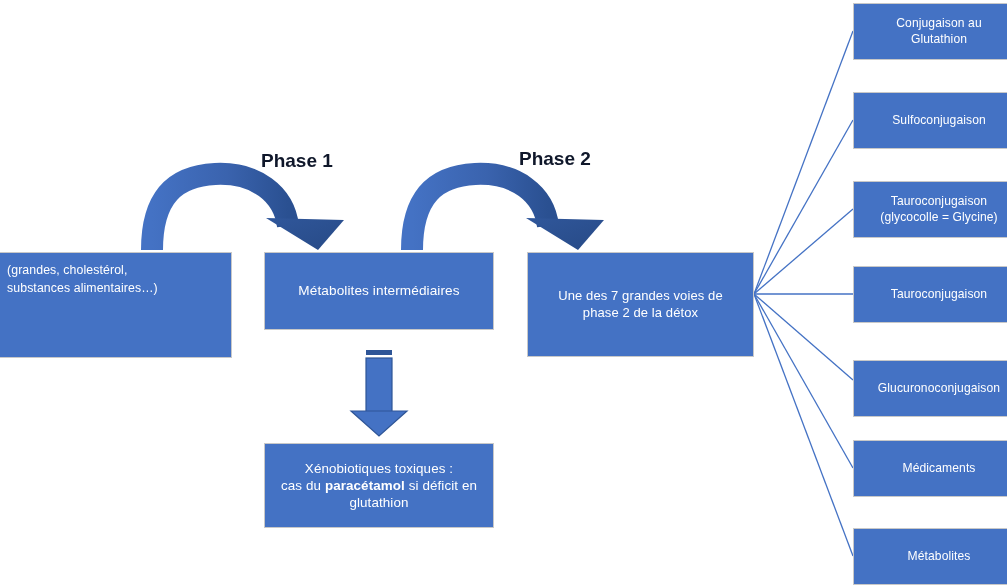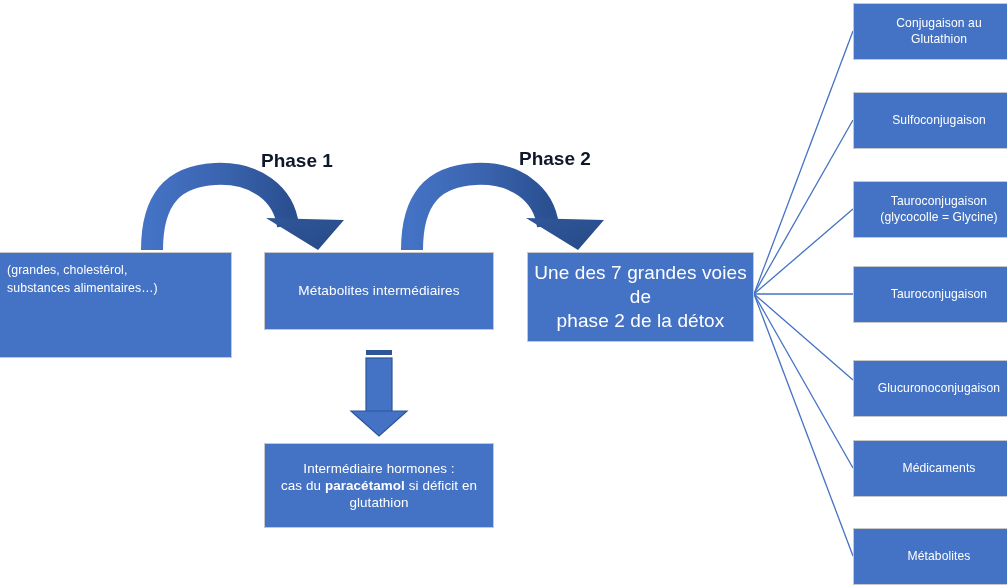--- a/index.html
+++ b/index.html
@@ -83,22 +83,22 @@
     left: 264px;
     top: 252px;
     width: 230px;
     height: 78px;
     font-size: 13.6px;
   }
   #box-phase2 {
     left: 527px;
     top: 252px;
     width: 227px;
-    height: 90px;
-    font-size: 19px;
+    height: 105px;
+    font-size: 13px;
   }
   #box-toxic {
     left: 264px;
     top: 443px;
     width: 230px;
     height: 85px;
     font-size: 13.4px;
   }
   #box-toxic b { font-weight: bold; }
 
@@ -181,21 +181,21 @@
 
 <div class="box" id="box-phase2">
   <div class="box-inner">
     <div>Une des 7 grandes voies de</div>
     <div>phase 2 de la détox</div>
   </div>
 </div>
 
 <div class="box" id="box-toxic">
   <div class="box-inner">
-    <div>Intermédiaire hormones :</div>
+    <div>Xénobiotiques toxiques :</div>
     <div>
       <span>cas du </span><b>paracétamol</b><span> si déficit en</span>
     </div>
     <div>glutathion</div>
   </div>
 </div>
 
 <div class="box box-route" style="top:3px">
   <div class="box-inner">
     <div>Conjugaison au</div>

